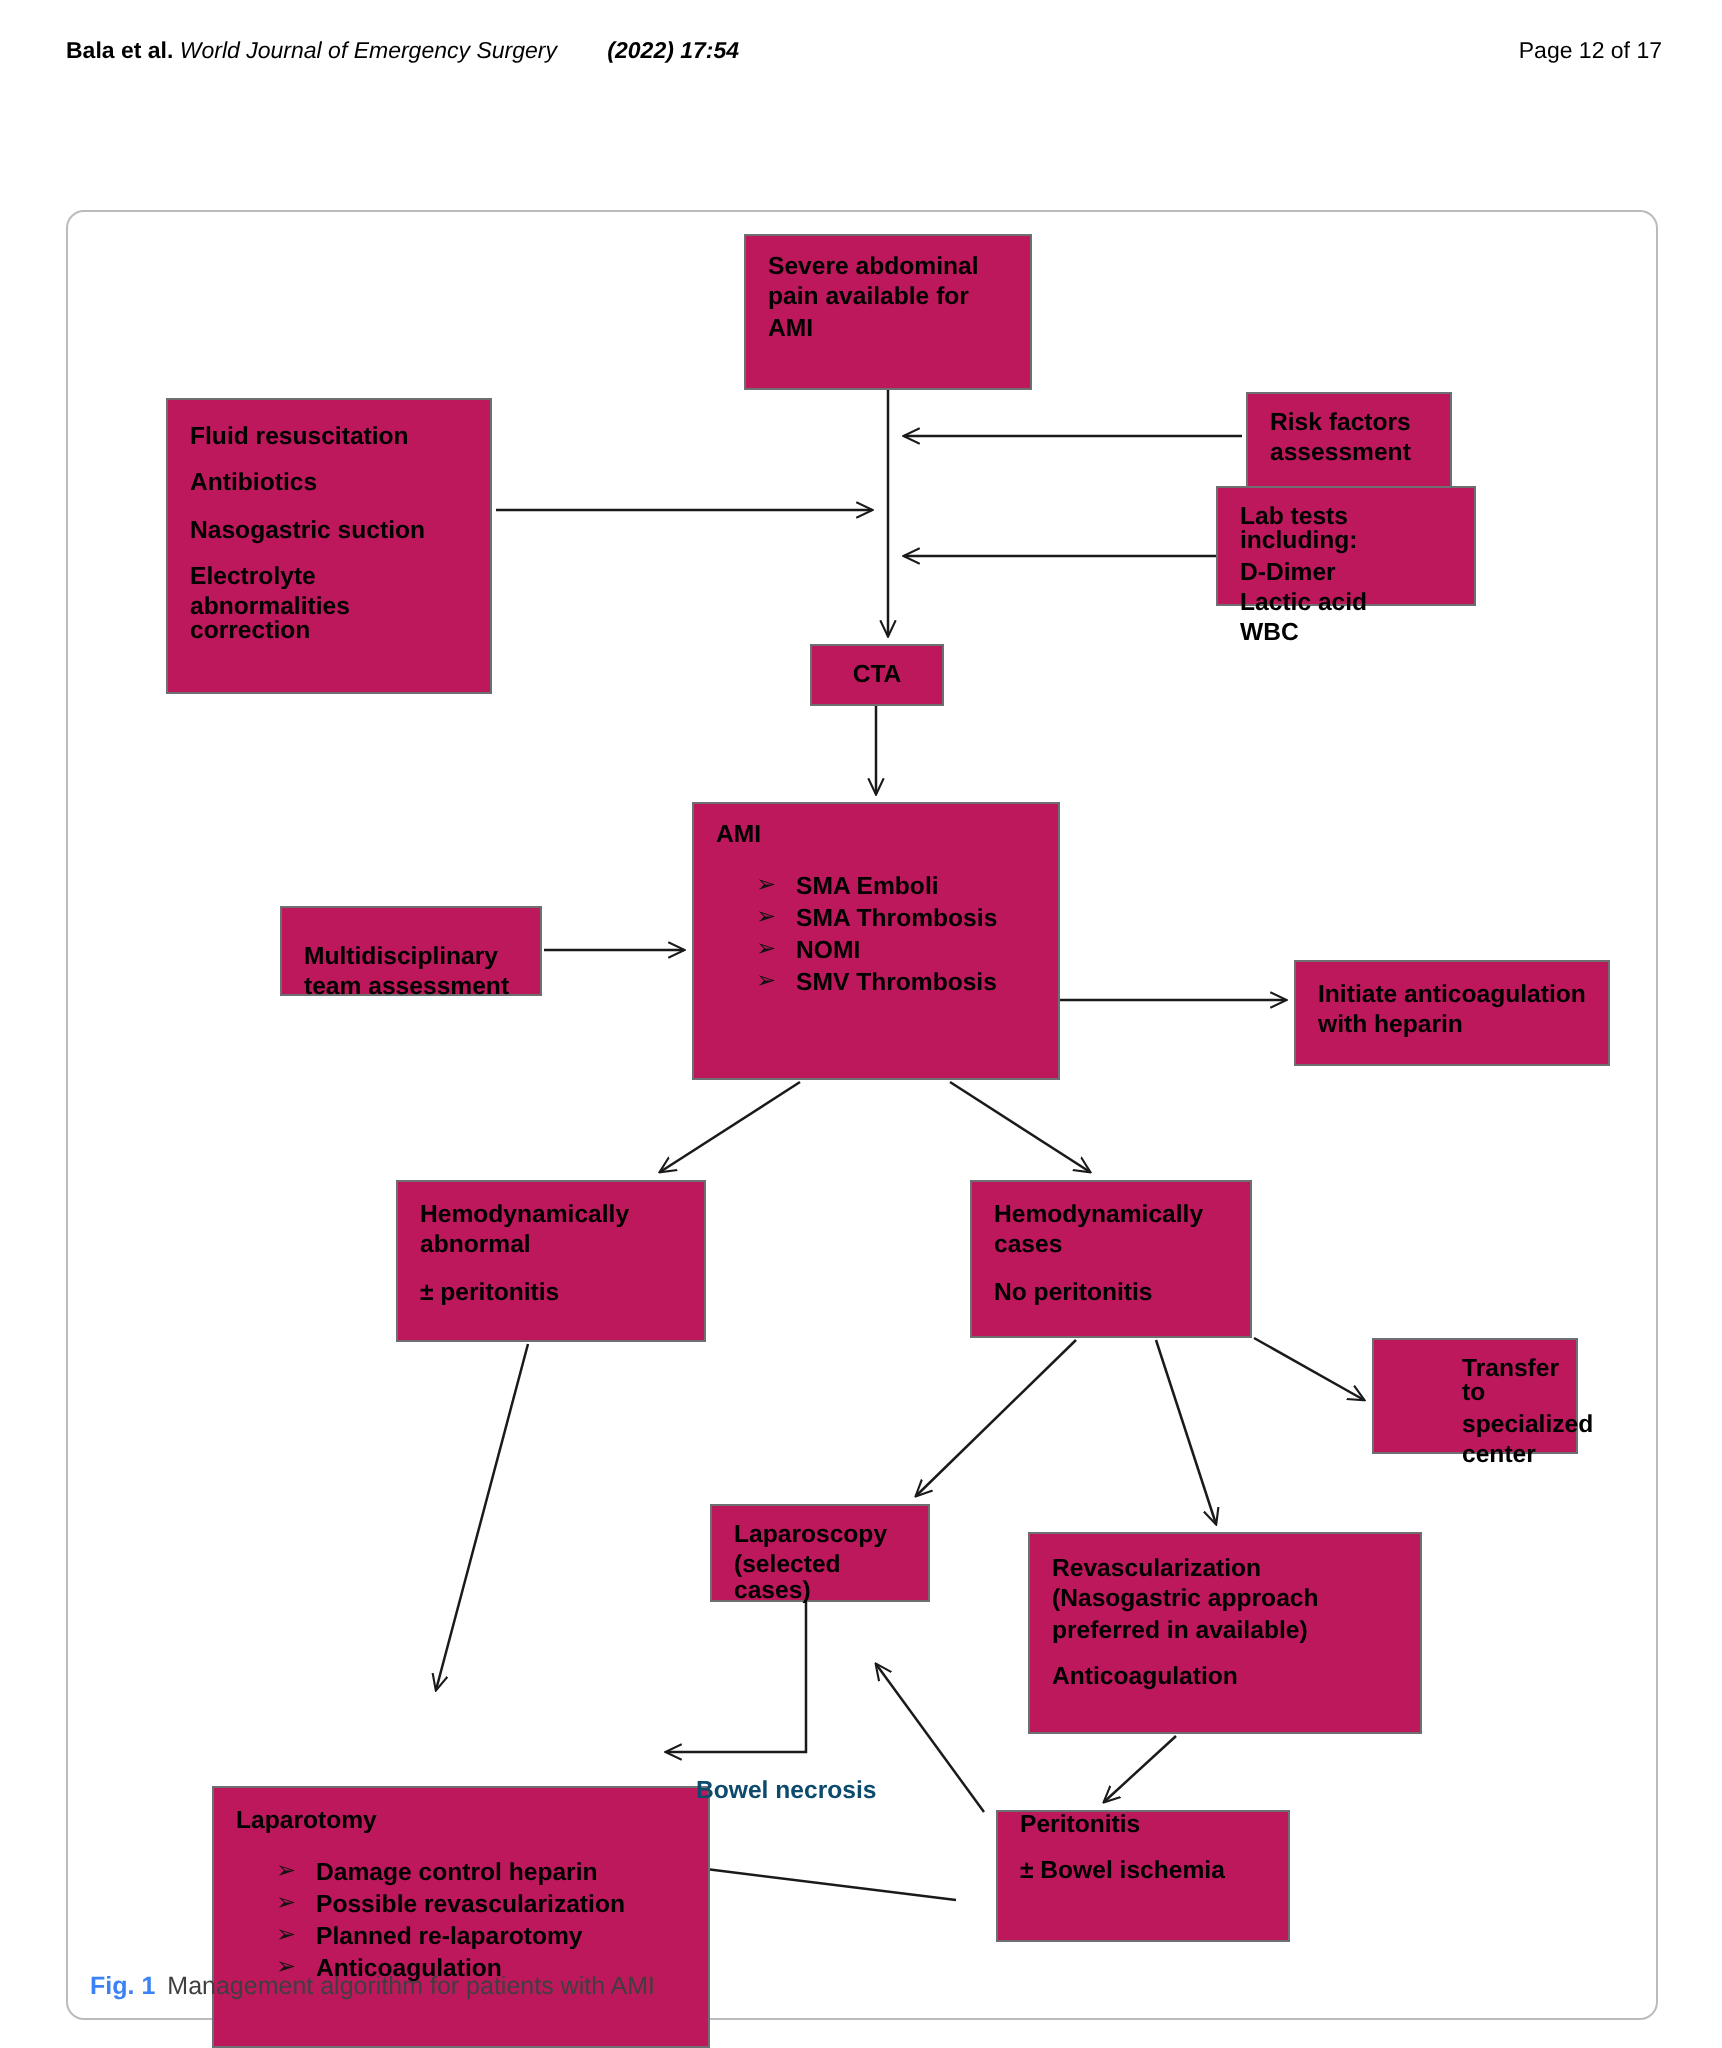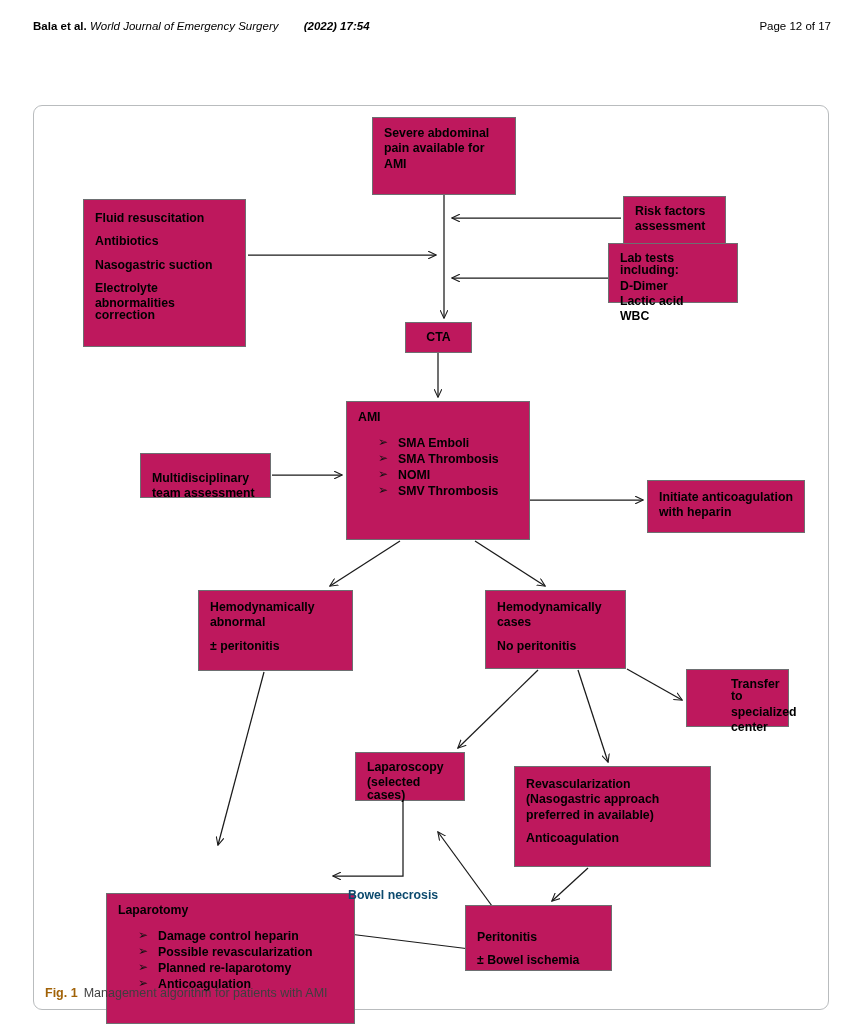--- a/index.html
+++ b/index.html
@@ -47,21 +47,21 @@
   }
 
   
   .caption {
     position: absolute;
     left: 45px; top: 986px;
     font-size: 12.5px;
     color: #3f3f3f;
     white-space: nowrap;
   }
-  .caption .fignum { font-weight: 700; color: #a16207; margin-right: 6px; }
+  .caption .fignum { font-weight: 700; color: #3b82f6; margin-right: 6px; }
 
   
   .canvas {
     position: absolute;
     left: 0; top: 0;
     width: 861px; height: 1024px;
     pointer-events: none;
   }
   .canvas svg { display: block; }
 
@@ -107,21 +107,21 @@
                       display: flex; align-items: center; justify-content: center; padding: 0; }
   #box-ami          { left: 346px; top: 401px;  width: 184px; height: 139px; padding-top: 9px; }
   #box-mdt          { left: 140px; top: 453px;  width: 131px; height: 45px; padding-top: 18px; }
   #box-anticoag     { left: 647px; top: 480px;  width: 158px; height: 53px; padding-top: 10px; }
   #box-hemo-abn     { left: 198px; top: 590px;  width: 155px; height: 81px; padding-top: 10px; }
   #box-hemo-norm    { left: 485px; top: 590px;  width: 141px; height: 79px; padding-top: 10px; }
   #box-transfer     { left: 686px; top: 669px;  width: 103px; height: 58px; padding-top: 8px; padding-left: 44px; }
   #box-laparoscopy  { left: 355px; top: 752px;  width: 110px; height: 49px; padding-top: 8px; }
   #box-revasc       { left: 514px; top: 766px;  width: 197px; height: 101px; padding-top: 11px; }
   #box-laparotomy   { left: 106px; top: 849px;  width: 249px; height: 131px; padding-top: 10px; margin-top: 44px; }
-  #box-peritonitis  { left: 465px; top: 905px;  width: 147px; height: 66px; padding-top: 25px; }
+  #box-peritonitis  { left: 498px; top: 905px;  width: 147px; height: 66px; padding-top: 0; }
 
   
   .edge-label {
     position: absolute;
     font-weight: 700;
     font-size: 12.3px;
     white-space: nowrap;
     color: #0c4a6e;
   }
   #label-bowel-necrosis { left: 348px; top: 888px; }

